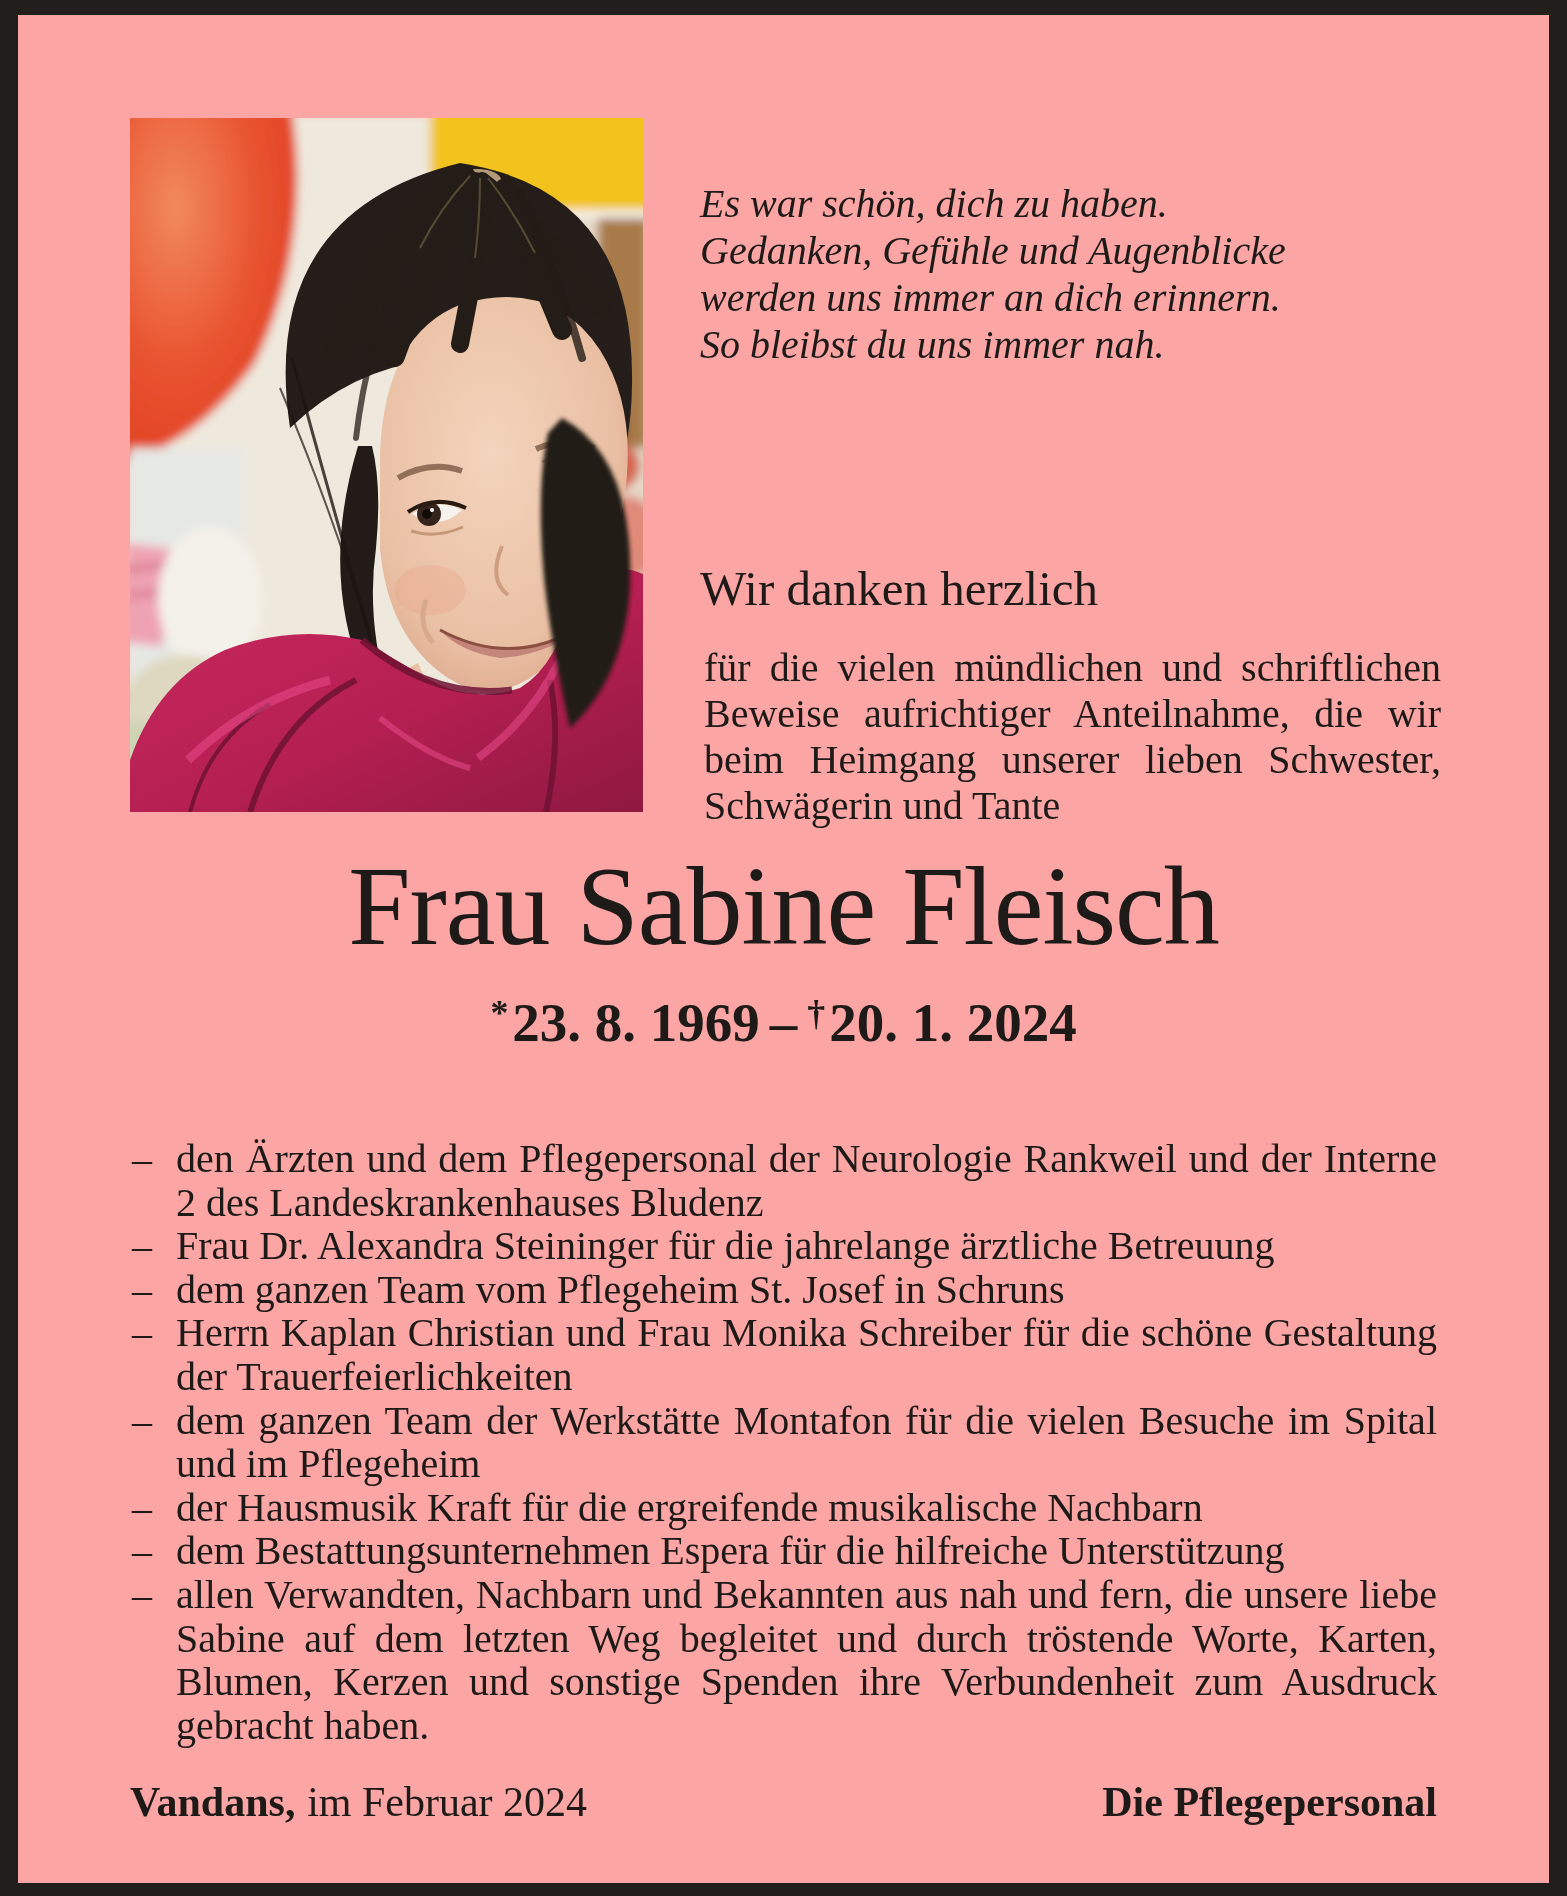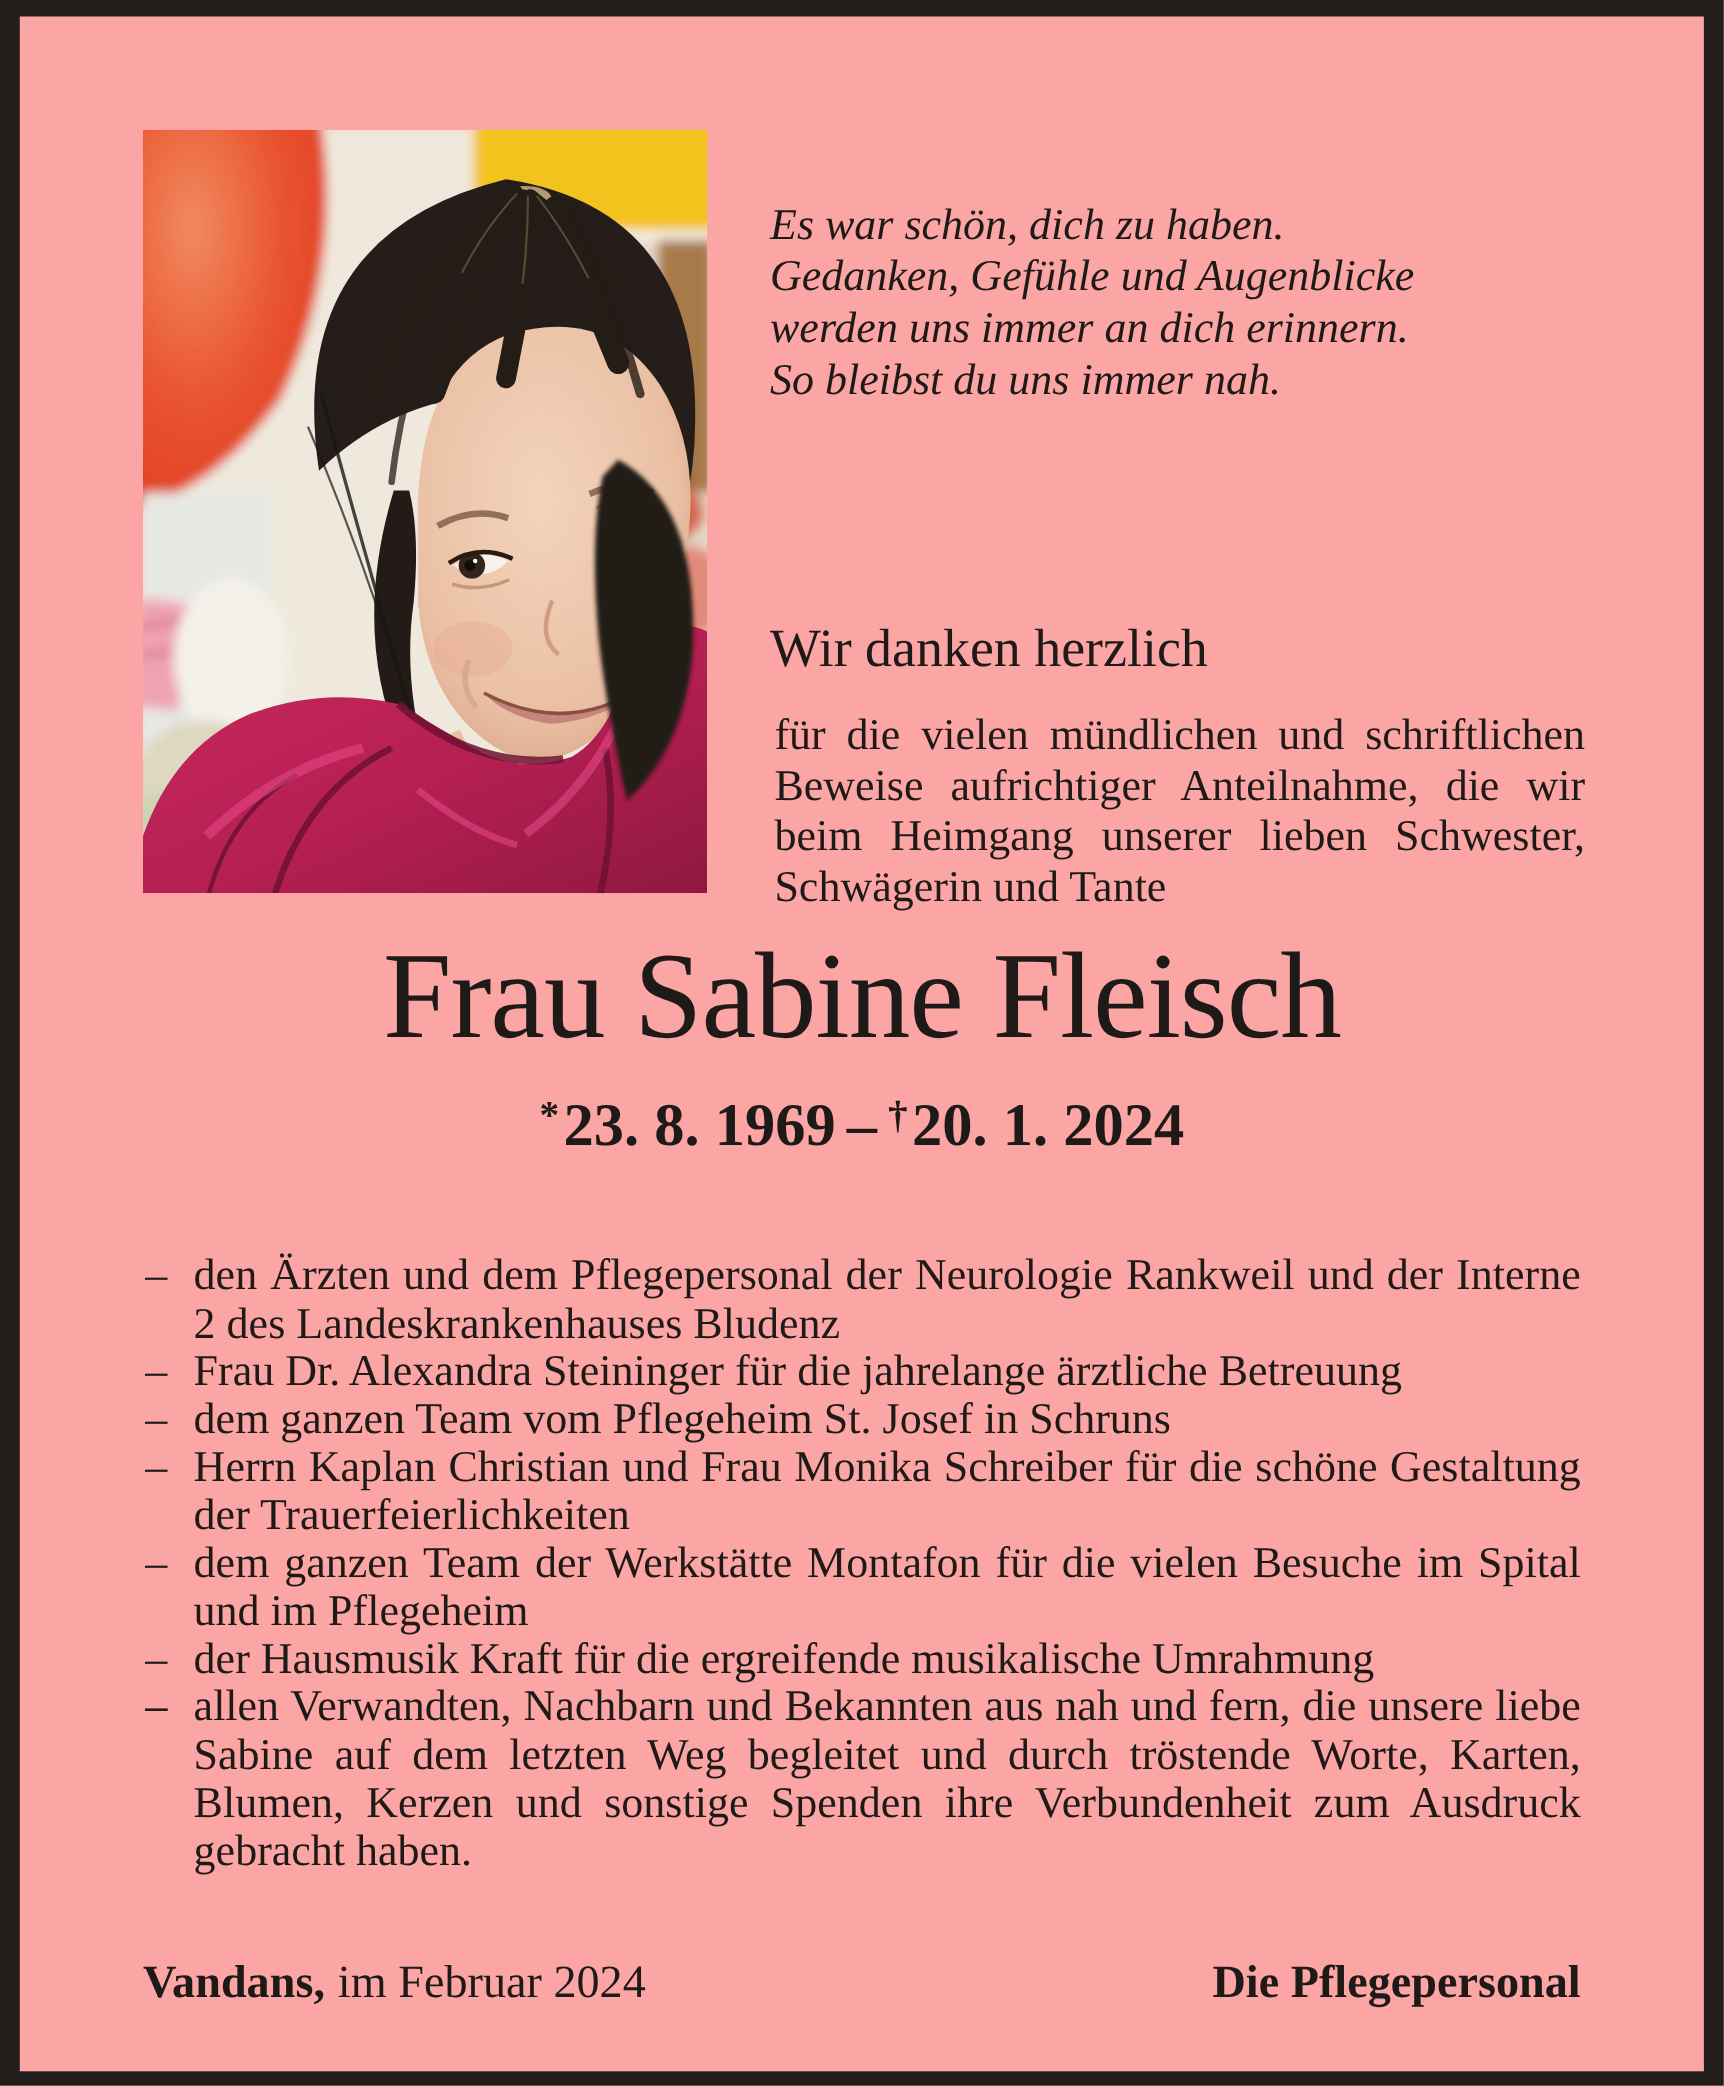--- a/index.html
+++ b/index.html
@@ -219,22 +219,22 @@
     <span class="sym">*</span><span>23. 8. 1969</span><span class="sep">–</span><span class="sym">†</span><span>20. 1. 2024</span>
   </div>
 
 
   <ul class="thanks-list">
     <li><span class="dash">–</span><span>den Ärzten und dem Pflegepersonal der Neurologie Rankweil und der Interne 2 des Landeskrankenhauses Bludenz</span></li>
     <li><span class="dash">–</span><span>Frau Dr. Alexandra Steininger für die jahrelange ärztliche Betreuung</span></li>
     <li><span class="dash">–</span><span>dem ganzen Team vom Pflegeheim St. Josef in Schruns</span></li>
     <li><span class="dash">–</span><span>Herrn Kaplan Christian und Frau Monika Schreiber für die schöne Gestaltung der Trauerfeierlichkeiten</span></li>
     <li><span class="dash">–</span><span>dem ganzen Team der Werkstätte Montafon für die vielen Besuche im Spital und im Pflegeheim</span></li>
-    <li><span class="dash">–</span><span>der Hausmusik Kraft für die ergreifende musikalische Umrahmung</span></li>
-    <li><span class="dash">–</span></li>
+    <li><span class="dash">–</span><span>der Hausmusik Kraft für die ergreifende musikalische Nachbarn</span></li>
+    <li><span class="dash">–</span><span>dem Bestattungsunternehmen Espera für die hilfreiche Unterstützung</span></li>
     <li><span class="dash">–</span><span>allen Verwandten, Nachbarn und Bekannten aus nah und fern, die unsere liebe Sabine auf dem letzten Weg begleitet und durch tröstende Worte, Karten, Blumen, Kerzen und sonstige Spenden ihre Verbundenheit zum Ausdruck gebracht haben.</span></li>
   </ul>
 
   <div class="doc-footer">
     <div>
       <span class="place">Vandans,</span><span class="place-date">im Februar 2024</span>
     </div>
     <div class="signature">Die Pflegepersonal</div>
   </div>
 

